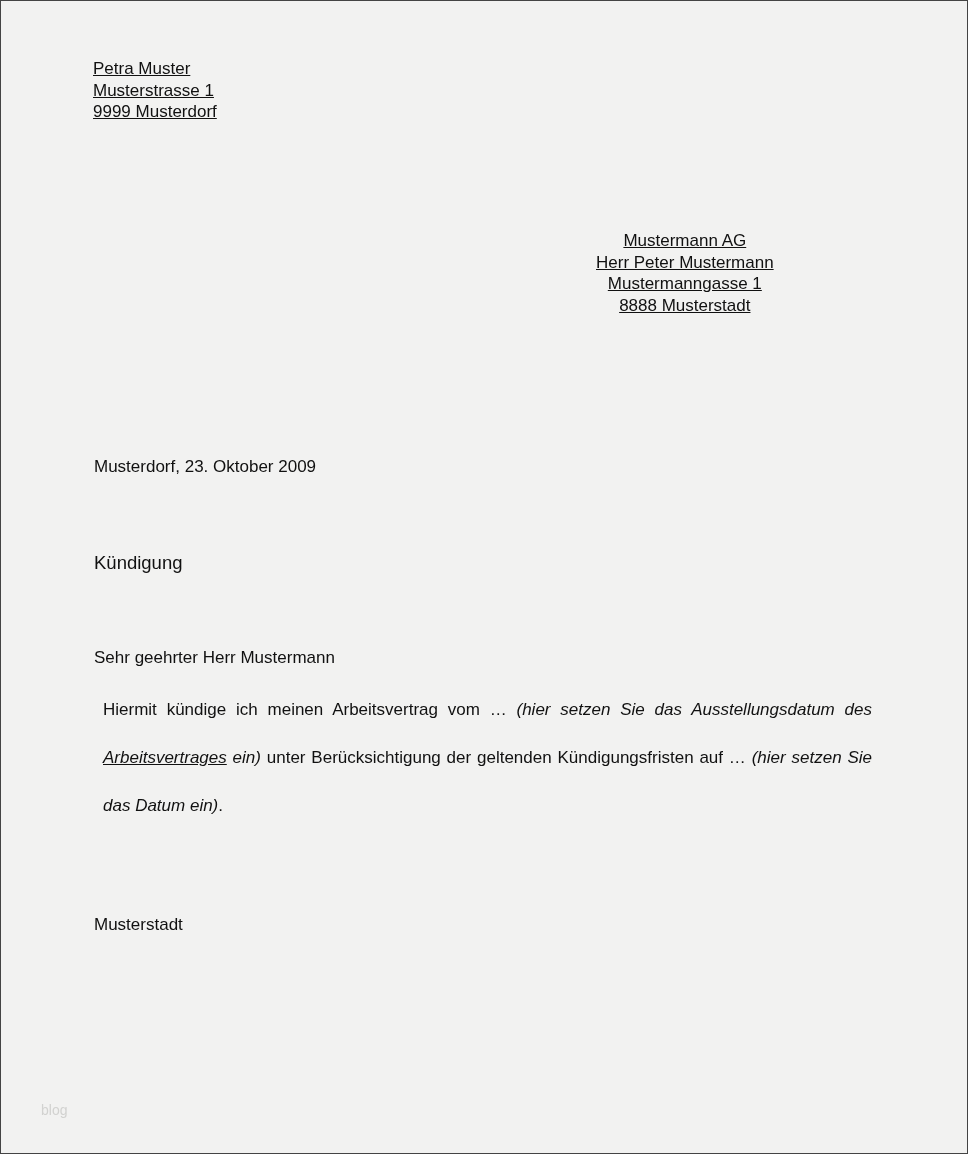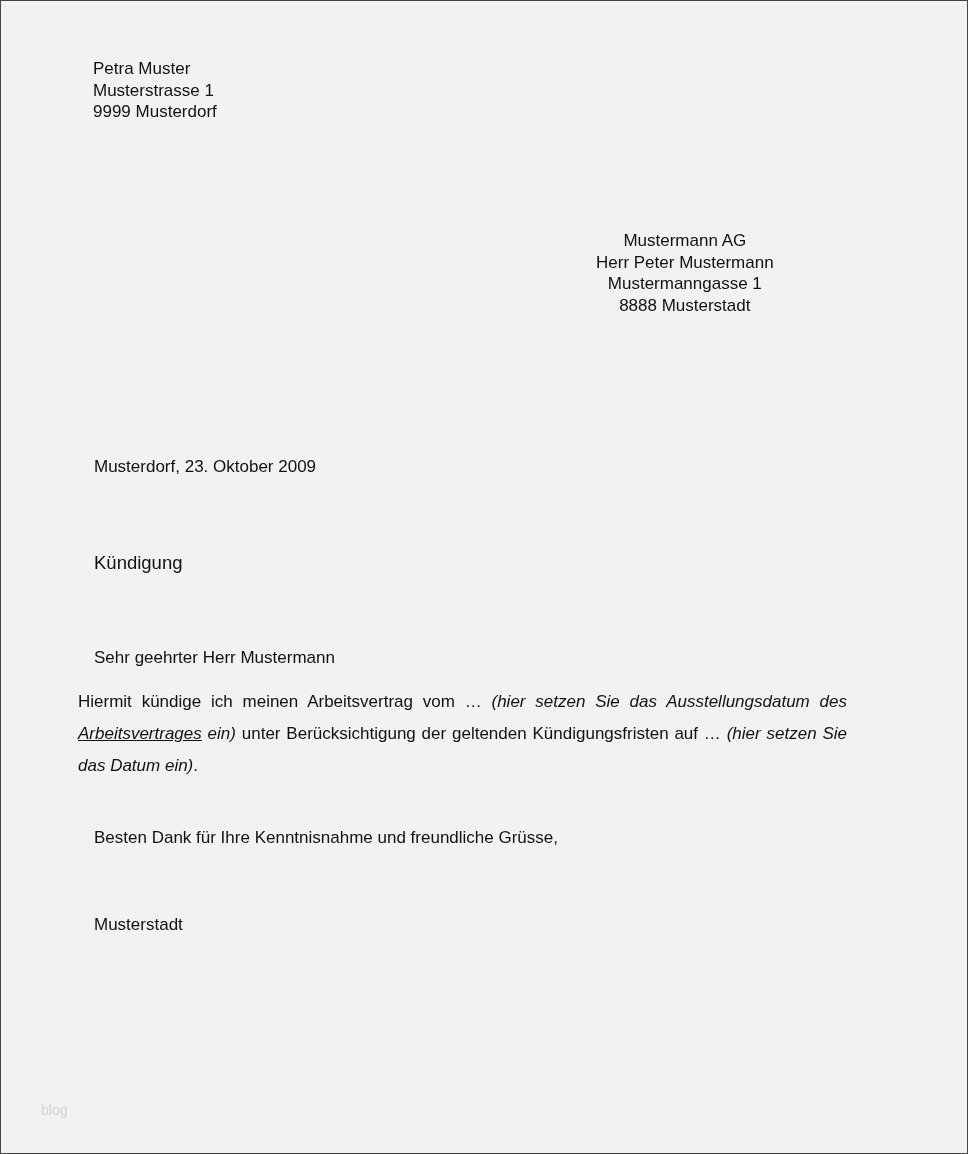--- a/index.html
+++ b/index.html
@@ -14,20 +14,21 @@
     background: #f2f2f1;
     border: 1px solid #444444;
     font-family: "Liberation Sans", sans-serif;
     color: #111111;
     overflow: hidden;
   }
   .addr-block {
     position: absolute;
     font-size: 17px;
     line-height: 21.5px;
+    text-decoration: underline;
   }
   .sender-block { left: 92px; top: 57px; }
   .recipient-block { left: 595px; top: 229px; text-align: center; }
   .date-line {
     position: absolute;
     left: 93px;
     top: 421px;
     font-size: 17px;
     margin-top: 35px;
   }
@@ -40,25 +41,25 @@
   }
   .salutation-line {
     position: absolute;
     left: 93px;
     top: 627px;
     font-size: 17px;
     margin-top: 20px;
   }
   .body-paragraph {
     position: absolute;
-    left: 77px;
+    left: 102px;
     top: 685px;
     width: 769px;
     font-size: 17px;
-    line-height: 32px;
+    line-height: 48px;
     text-align: justify;
   }
   .italic { font-style: italic; }
   .italic-underline { font-style: italic; text-decoration: underline; }
   .closing-line {
     position: absolute;
     left: 93px;
     top: 827px;
     font-size: 17px;
   }
@@ -97,19 +98,18 @@
   <div class="date-line">Musterdorf, 23. Oktober 2009</div>
 
   <div class="subject-line">Kündigung</div>
 
   <div class="salutation-line">Sehr geehrter Herr Mustermann</div>
 
   <div class="body-paragraph">
     <span>Hiermit kündige ich meinen Arbeitsvertrag vom … </span><span class="italic">(hier setzen Sie das Ausstellungsdatum des </span><span class="italic-underline">Arbeitsvertrages</span><span class="italic"> ein)</span><span> unter Berücksichtigung der geltenden Kündigungsfristen auf … </span><span class="italic">(hier setzen Sie das Datum ein)</span><span>.</span>
   </div>
 
-  <div class="closing-line">Besten Dank für Ihre Kenntnisnahme und freundliche Grüsse,</div>
 
   <div class="signature-line">Musterstadt</div>
 
   <div class="watermark">blog</div>
 
 </div>
 
 </body></html>

